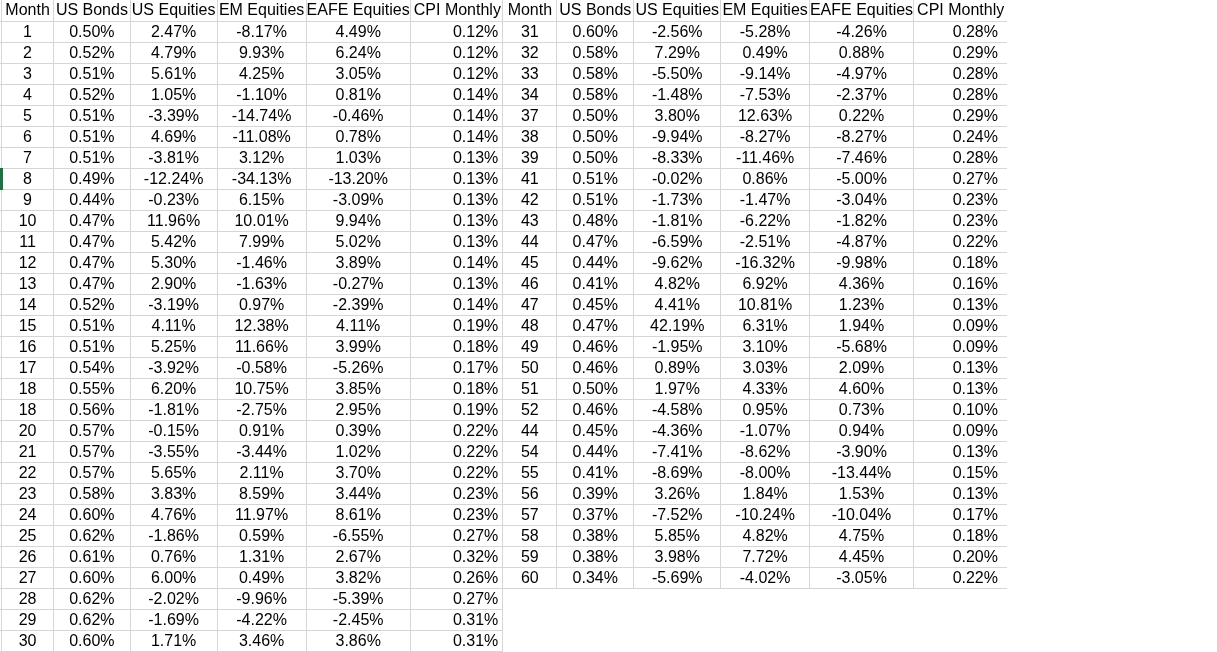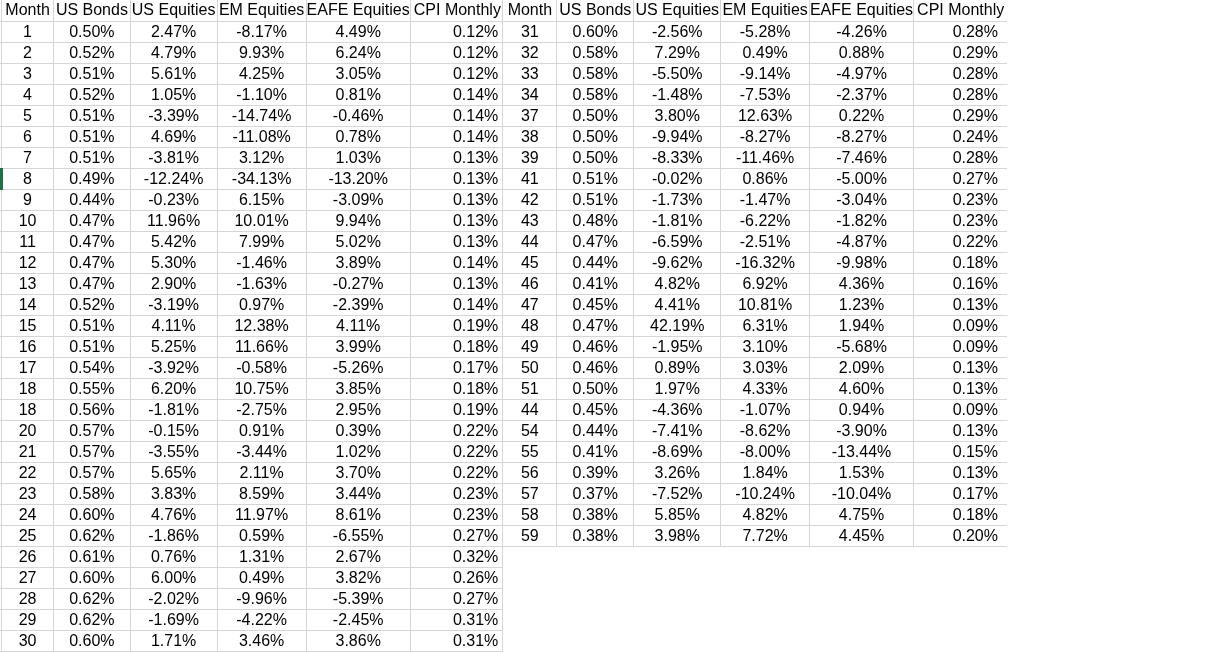--- a/index.html
+++ b/index.html
@@ -509,20 +509,28 @@
         </tr>
         <tr>
           <td class="col0">51</td>
           <td class="col1">0.50%</td>
           <td class="col2">1.97%</td>
           <td class="col3">4.33%</td>
           <td class="col4">4.60%</td>
           <td class="col5">0.13%</td>
         </tr>
         <tr>
+          <td class="col0">52</td>
+          <td class="col1">0.46%</td>
+          <td class="col2">-4.58%</td>
+          <td class="col3">0.95%</td>
+          <td class="col4">0.73%</td>
+          <td class="col5">0.10%</td>
+        </tr>
+        <tr>
           <td class="col0">44</td>
           <td class="col1">0.45%</td>
           <td class="col2">-4.36%</td>
           <td class="col3">-1.07%</td>
           <td class="col4">0.94%</td>
           <td class="col5">0.09%</td>
         </tr>
         <tr>
           <td class="col0">54</td>
           <td class="col1">0.44%</td>
@@ -563,19 +571,27 @@
           <td class="col4">4.75%</td>
           <td class="col5">0.18%</td>
         </tr>
         <tr>
           <td class="col0">59</td>
           <td class="col1">0.38%</td>
           <td class="col2">3.98%</td>
           <td class="col3">7.72%</td>
           <td class="col4">4.45%</td>
           <td class="col5">0.20%</td>
+        </tr>
+        <tr>
+          <td class="col0">60</td>
+          <td class="col1">0.34%</td>
+          <td class="col2">-5.69%</td>
+          <td class="col3">-4.02%</td>
+          <td class="col4">-3.05%</td>
+          <td class="col5">0.22%</td>
         </tr>
       </tbody>
   </table>
 
   <div class="row-select-indicator" style="background: rgb(31, 113, 69);"></div>
 
 </div>
 
 </body></html>

